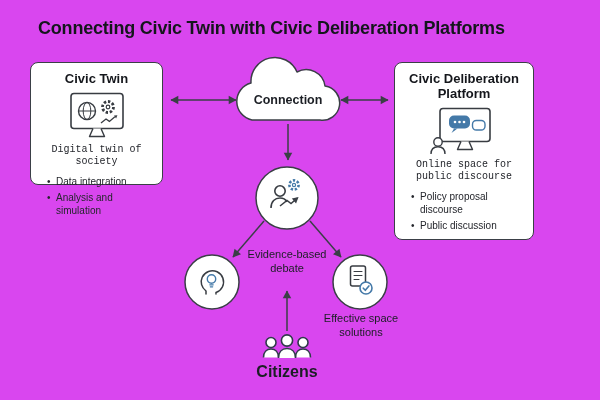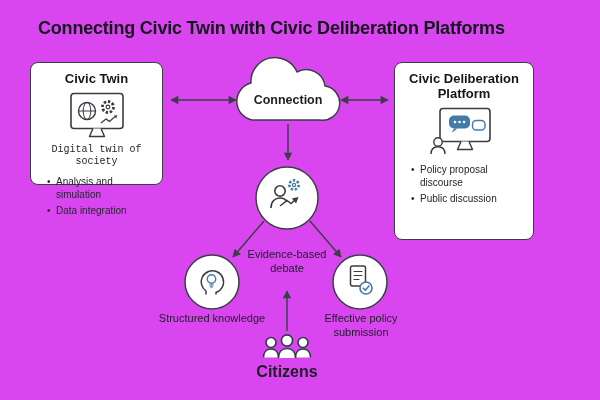--- a/index.html
+++ b/index.html
@@ -100,44 +100,44 @@
       <ellipse cx="25" cy="19" rx="3.8" ry="8.5" fill="none" stroke="#383c42" stroke-width="1"></ellipse>
       <path d="M16.8,19 h16.4" stroke="#383c42" stroke-width="1"></path>
       <circle cx="46" cy="15" r="5.5" fill="none" stroke="#383c42" stroke-width="2.8" stroke-dasharray="2.4 1.8"></circle>
       <circle cx="46" cy="15" r="1.8" fill="none" stroke="#383c42" stroke-width="1.2"></circle>
       <path d="M39,31 l5,-4 3.4,2.4 5.5,-4.6" fill="none" stroke="#383c42" stroke-width="1.3"></path>
       <path d="M52,23.6 l3.4,-0.4 -1.3,3.2 z" fill="#383c42"></path>
       <path d="M31,36.5 l-3.5,8 h15 l-3.5,-8" fill="#ffffff" stroke="#383c42" stroke-width="1.4" stroke-linejoin="round"></path>
     </svg>
     <div class="box-sub">Digital twin of society</div>
     <ul>
+      <li>Data integration</li>
       <li>Analysis and simulation</li>
-      <li>Data integration</li>
     </ul>
   </div>
 
   <div class="box" id="box-right">
     <div class="box-title">Civic Deliberation Platform</div>
     <svg class="box-icon" width="80" height="50" viewBox="0 0 80 50">
       <rect x="16" y="1.5" width="50" height="33" rx="3" fill="#ffffff" stroke="#383c42" stroke-width="1.6"></rect>
       <rect x="25" y="8.5" width="21" height="13" rx="5" fill="#4479a8"></rect>
       <circle cx="31" cy="15" r="1.3" fill="#ffffff"></circle>
       <circle cx="35.5" cy="15" r="1.3" fill="#ffffff"></circle>
       <circle cx="40" cy="15" r="1.3" fill="#ffffff"></circle>
       <path d="M30,21.5 l-2.5,4.5 6,-4.5 z" fill="#4479a8"></path>
       <rect x="48.5" y="13.5" width="12.5" height="9.5" rx="3.8" fill="#ffffff" stroke="#4479a8" stroke-width="1.4"></rect>
       <path d="M37,34.5 l-3.5,8 h15 l-3.5,-8" fill="#ffffff" stroke="#383c42" stroke-width="1.4" stroke-linejoin="round"></path>
       <circle cx="14" cy="35" r="4.2" fill="#ffffff" stroke="#383c42" stroke-width="1.4"></circle>
       <path d="M7,47 c0,-4.8 3,-7.3 7,-7.3 c4,0 7,2.5 7,7.3" fill="#ffffff" stroke="#383c42" stroke-width="1.4"></path>
     </svg>
+    <div class="box-sub">Online space for public discourse</div>
     <ul>
       <li>Policy proposal discourse</li>
       <li>Public discussion</li>
     </ul>
   </div>
 
   <div class="label" id="lbl-evidence">Evidence-based debate</div>
   <div class="label" id="lbl-connection">Connection</div>
-  <div class="label" id="lbl-knowledge">Structured knowledge</div>
-  <div class="label" id="lbl-policy">Effective policy submission</div>
+  <div class="label" id="lbl-policy">Effective space solutions</div>
   <div class="label" id="lbl-citizens">Citizens</div>
 
 </div>
 
 </body></html>

